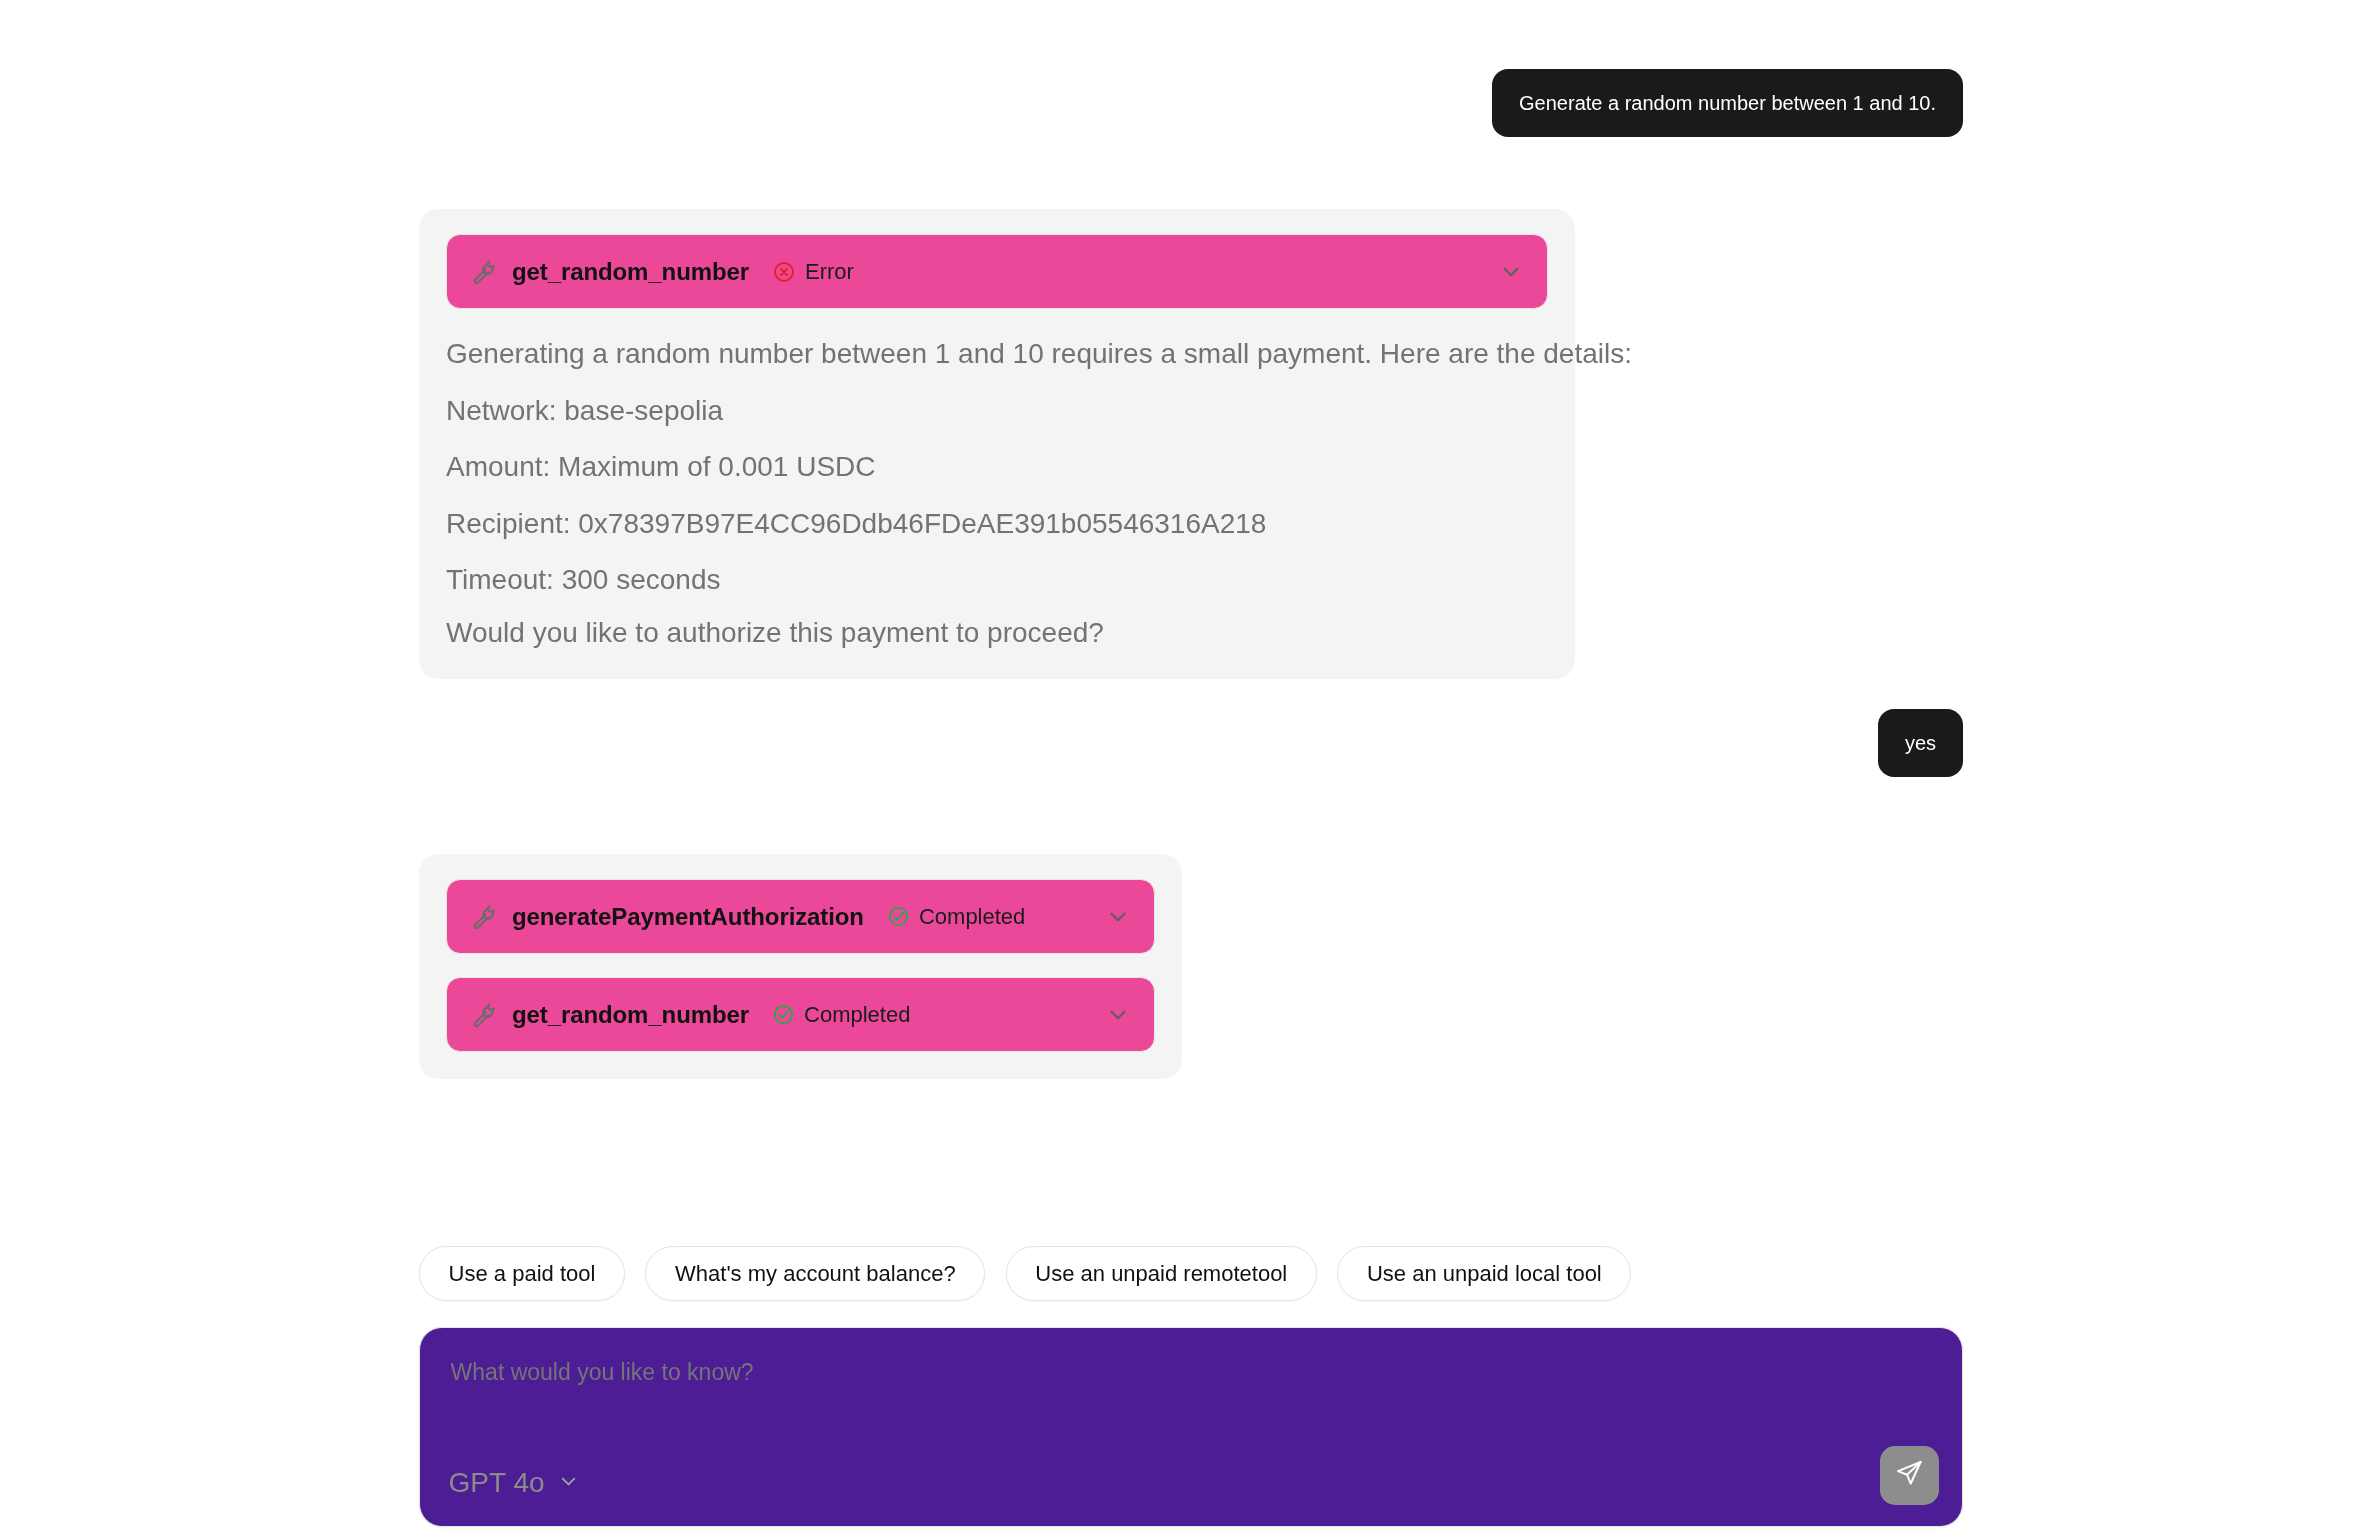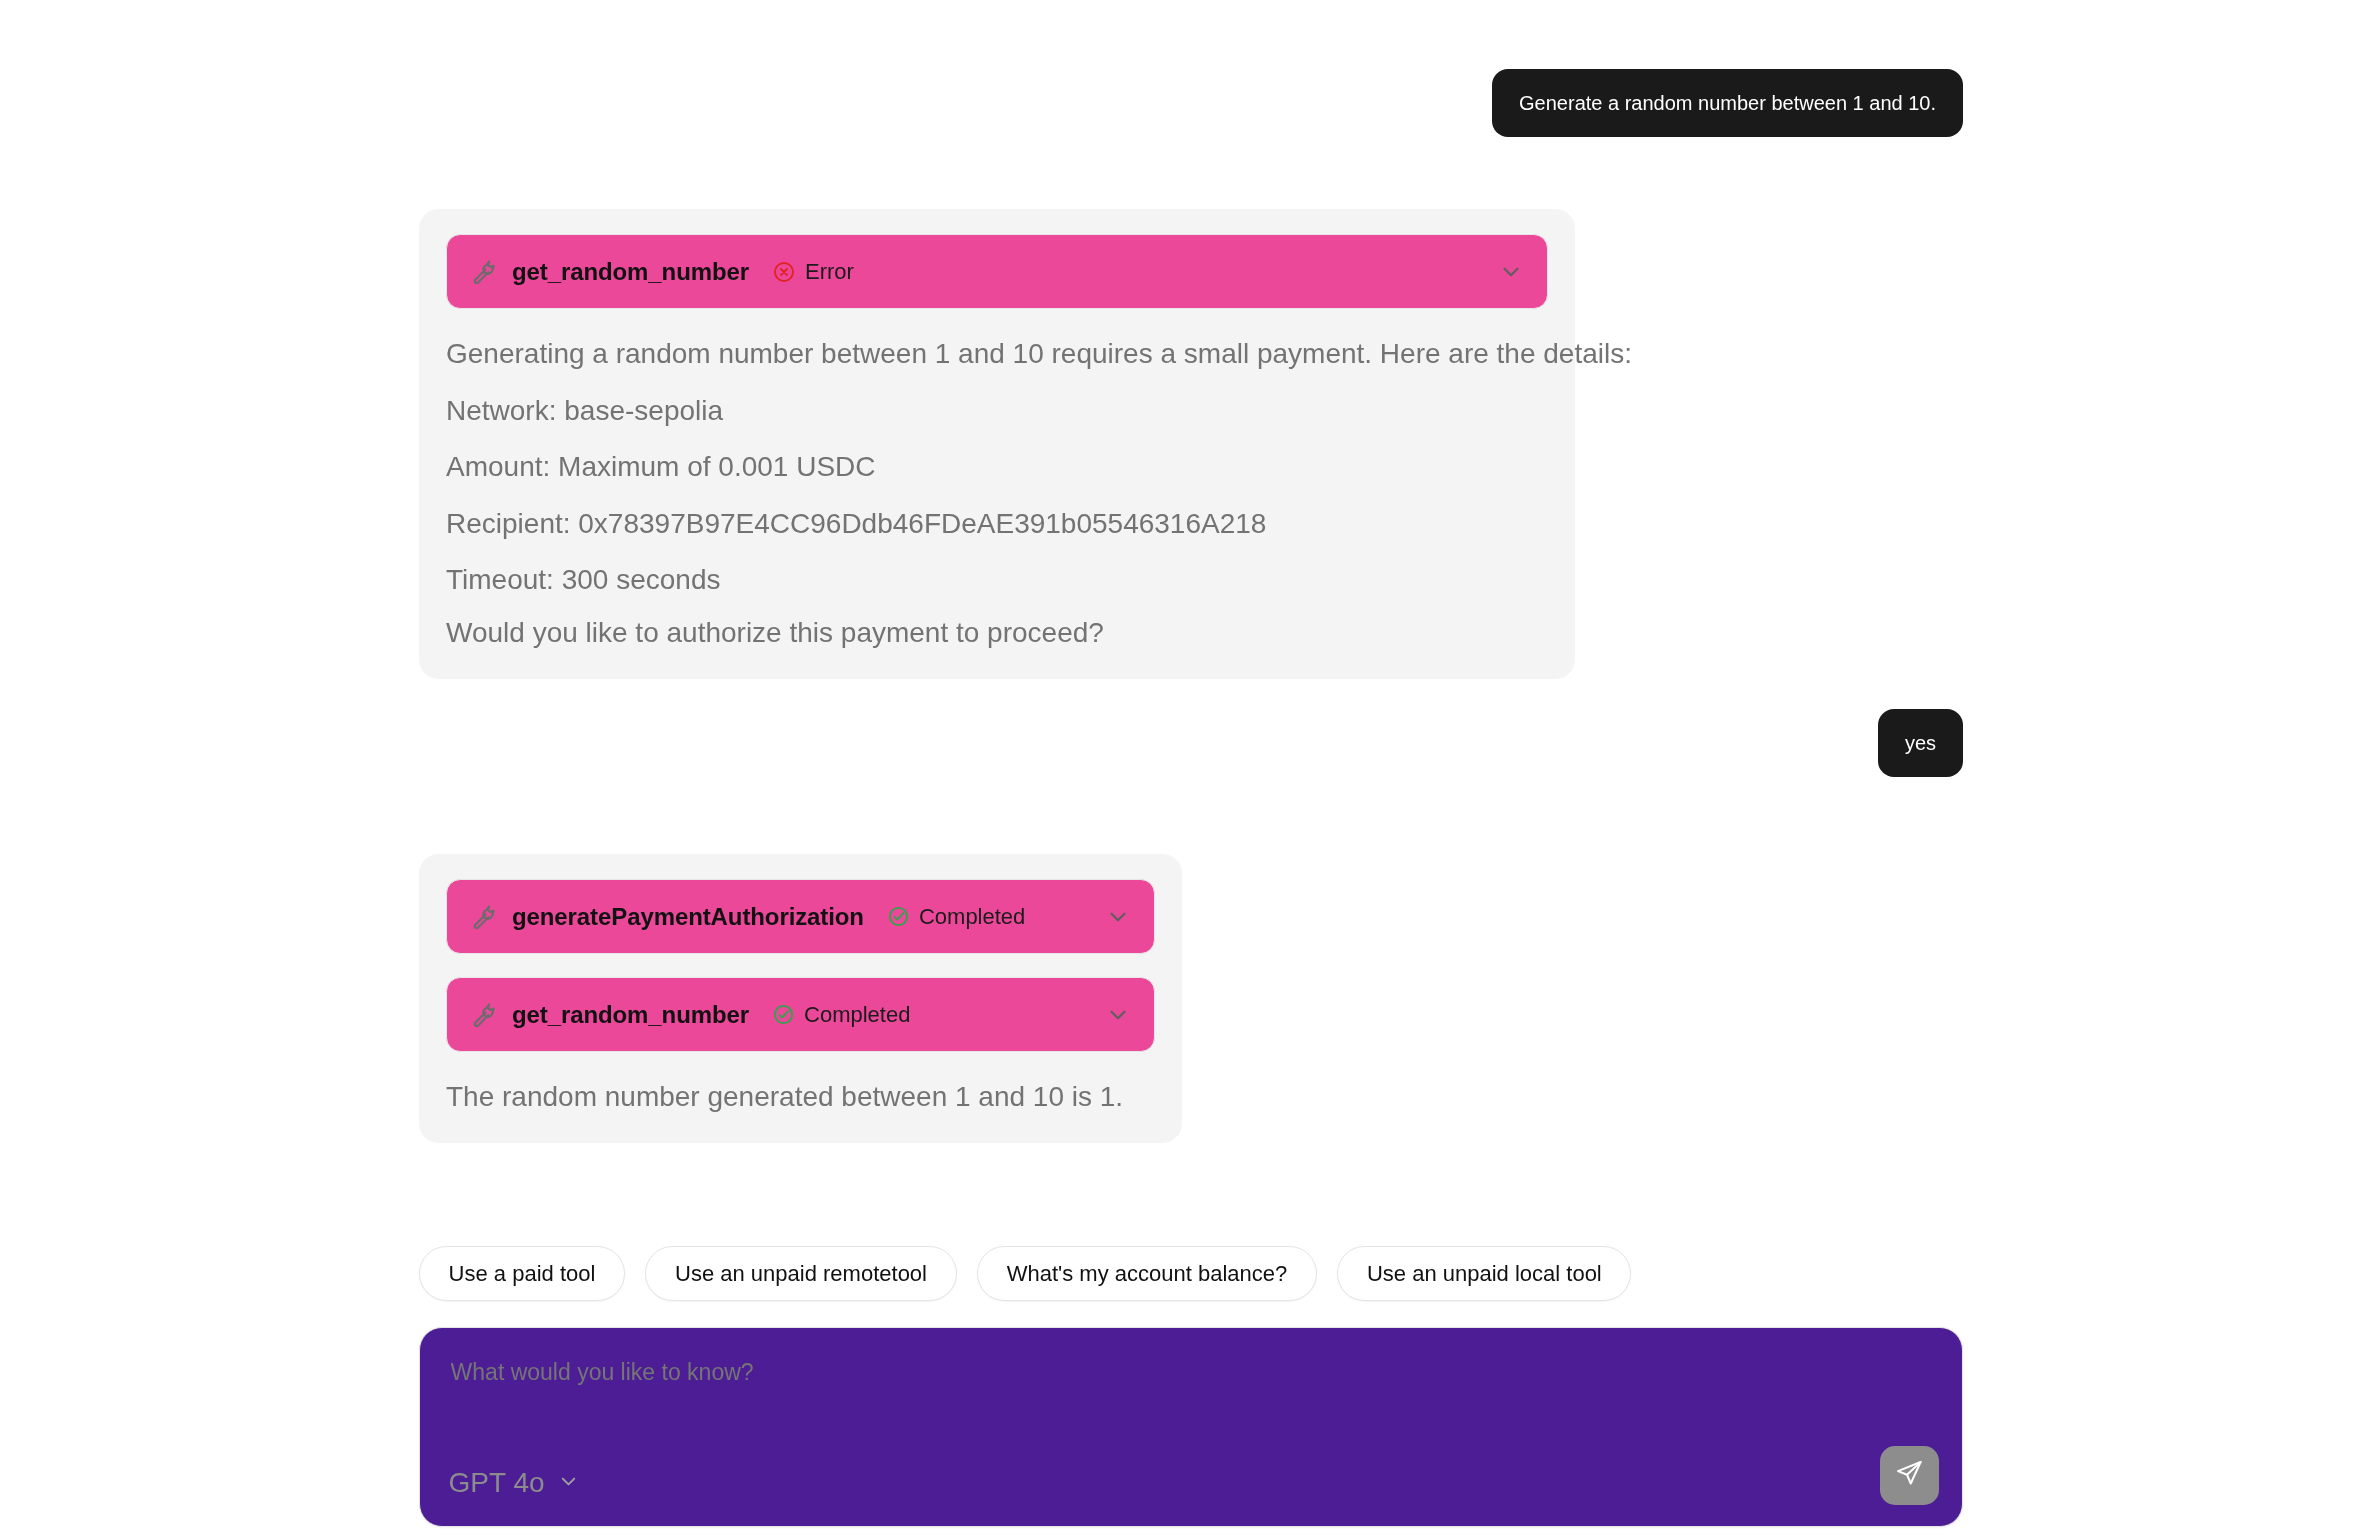--- a/index.html
+++ b/index.html
@@ -248,29 +248,26 @@
           </span>
           <span class="s-text">Completed</span>
         </span>
         <span class="chev">
           <svg width="26" height="26" viewBox="0 0 24 24" fill="none" stroke="#5f5f5f" stroke-width="2.1" stroke-linecap="round" stroke-linejoin="round">
             <path d="M6 9l6 6 6-6"></path>
           </svg>
         </span>
       </div>
 
-      <div class="a-text">
-        <span>The random number generated between 1 and 10 is </span><b>1</b><span>.</span>
-      </div>
     </div>
 
     <div class="chips" style="position:absolute; left:0; top:1246px;">
       <div class="chip">Use a paid tool</div>
+      <div class="chip">What's my account balance?</div>
       <div class="chip">Use an unpaid remotetool</div>
-      <div class="chip">What's my account balance?</div>
       <div class="chip">Use an unpaid local tool</div>
     </div>
 
     <div class="composer" style="position:absolute; left:0; top:1327px;">
       <input class="composer-input" type="text" placeholder="What would you like to know?" style="">
       <div class="model-select">
         <span class="model-label">GPT 4o</span>
         <span>
           <svg width="23" height="23" viewBox="0 0 24 24" fill="none" stroke="#a0a0a0" stroke-width="2" stroke-linecap="round" stroke-linejoin="round">
             <path d="M6 9l6 6 6-6"></path>

